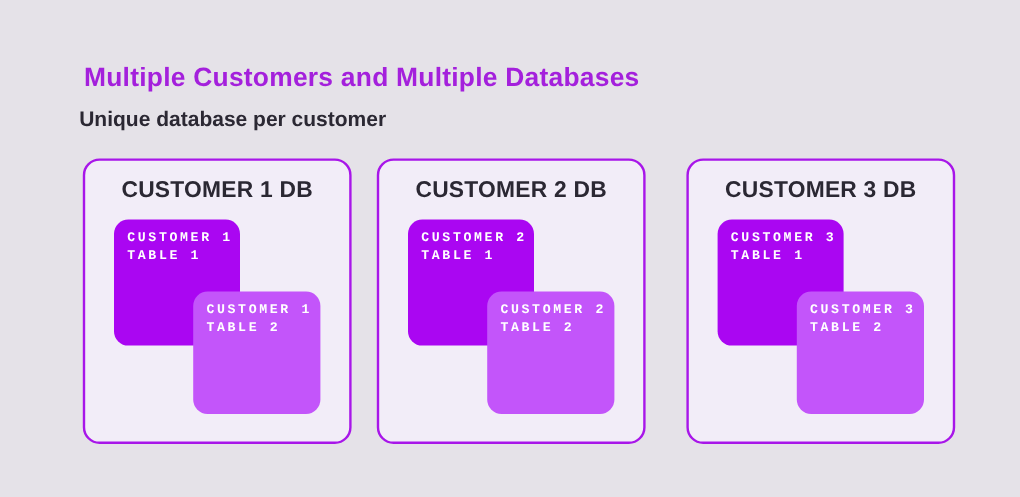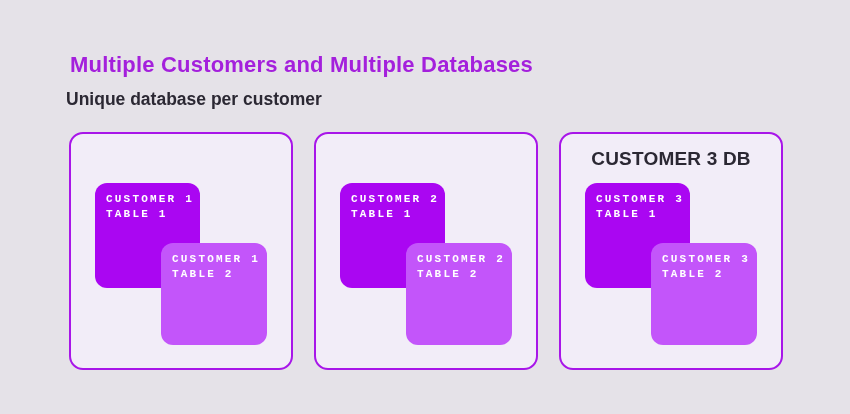--- a/index.html
+++ b/index.html
@@ -45,21 +45,21 @@
     position: absolute;
     top: 132px;
     width: 224px;
     height: 238px;
     background: var(--card-bg);
     border: 2px solid var(--card-border);
     border-radius: 14px;
   }
   .db-card.c1 { left: 69px; }
   .db-card.c2 { left: 314px; }
-  .db-card.c3 { left: 559px; padding-left: 39px; }
+  .db-card.c3 { left: 572px; padding-left: 39px; }
   .db-card-heading {
     position: absolute;
     top: 14px;
     left: 0;
     width: 100%;
     text-align: center;
     font-size: 19px;
     font-weight: 700;
     letter-spacing: 0.2px;
     color: var(--dark-text);
@@ -93,31 +93,33 @@
   .db-table .line { white-space: nowrap; }
 </style>
 </head>
 <body>
 
 <div class="page-title">Multiple Customers and Multiple Databases</div>
 
 <div class="page-subtitle">Unique database per customer</div>
 
 <div class="db-card c1">
+  <div class="db-card-heading">CUSTOMER 1 DB</div>
   <div class="db-table t1">
     <div class="line">CUSTOMER 1</div>
     <div class="line">TABLE 1</div>
   </div>
   <div class="db-table t2">
     <div class="line">CUSTOMER 1</div>
     <div class="line">TABLE 2</div>
   </div>
 </div>
 
 <div class="db-card c2">
+  <div class="db-card-heading">CUSTOMER 2 DB</div>
   <div class="db-table t1">
     <div class="line">CUSTOMER 2</div>
     <div class="line">TABLE 1</div>
   </div>
   <div class="db-table t2">
     <div class="line">CUSTOMER 2</div>
     <div class="line">TABLE 2</div>
   </div>
 </div>
 

